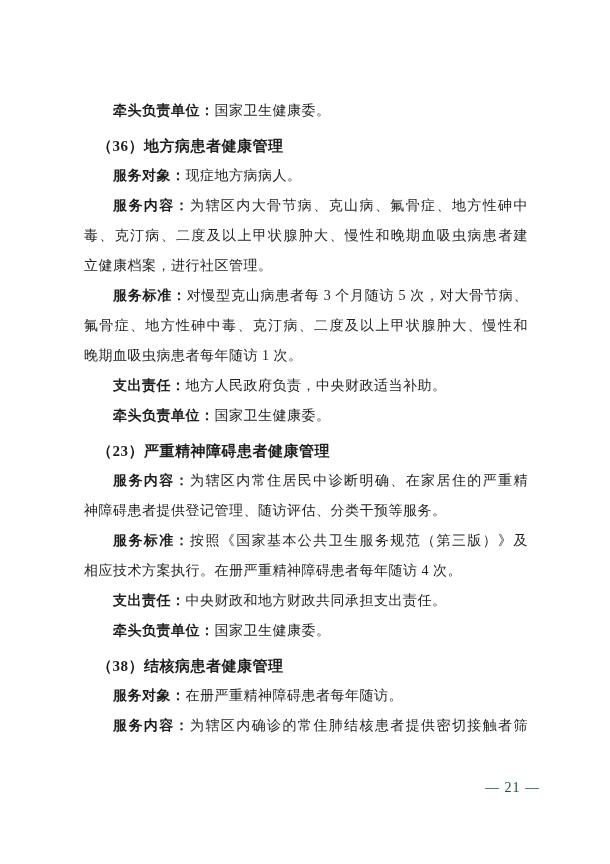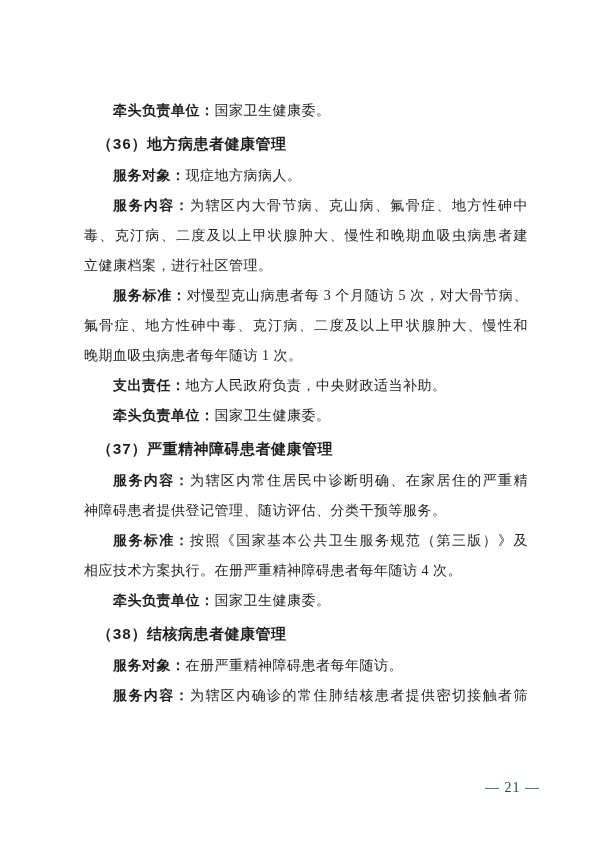--- a/index.html
+++ b/index.html
@@ -31,21 +31,21 @@
     letter-spacing: 0.5px;
   }
   .line.indent {
     padding-left: 29px;
   }
   .line.justify {
     text-align: justify;
     text-align-last: justify;
   }
   .line.heading {
-    font-family: Liberation Mono, monospace;
+    font-family: Liberation Serif, serif;
     font-weight: bold;
     font-size: 15px;
     padding-left: 13px;
     margin-top: 5px;
     letter-spacing: 0.5px;
   }
   .field-label {
     font-weight: bold;
     letter-spacing: 0.5px;
   }
@@ -82,31 +82,32 @@
     <div class="line indent justify"><span class="field-label">服务标准：</span><span>对慢型克山病患者每 3 个月随访 5 次，对大骨节病、</span></div>
 
     <div class="line justify"><span>氟骨症、地方性砷中毒、克汀病、二度及以上甲状腺肿大、慢性和</span></div>
 
     <div class="line"><span>晚期血吸虫病患者每年随访 1 次。</span></div>
 
     <div class="line indent"><span class="field-label">支出责任：</span><span>地方人民政府负责，中央财政适当补助。</span></div>
 
     <div class="line indent"><span class="field-label">牵头负责单位：</span><span>国家卫生健康委。</span></div>
 
-    <div class="line heading">（37）严重精神障碍患者健康管理</div>
+    <div class="line heading">（23）严重精神障碍患者健康管理</div>
 
 
     <div class="line indent justify"><span class="field-label">服务内容：</span><span>为辖区内常住居民中诊断明确、在家居住的严重精</span></div>
 
     <div class="line"><span>神障碍患者提供登记管理、随访评估、分类干预等服务。</span></div>
 
     <div class="line indent justify"><span class="field-label">服务标准：</span><span>按照《国家基本公共卫生服务规范（第三版）》及</span></div>
 
     <div class="line"><span>相应技术方案执行。在册严重精神障碍患者每年随访 4 次。</span></div>
 
+    <div class="line indent"><span class="field-label">支出责任：</span><span>中央财政和地方财政共同承担支出责任。</span></div>
 
     <div class="line indent"><span class="field-label">牵头负责单位：</span><span>国家卫生健康委。</span></div>
 
     <div class="line heading">（38）结核病患者健康管理</div>
 
     <div class="line indent"><span class="field-label">服务对象：</span><span>在册严重精神障碍患者每年随访。</span></div>
 
     <div class="line indent justify"><span class="field-label">服务内容：</span><span>为辖区内确诊的常住肺结核患者提供密切接触者筛</span></div>
 
   </div>

